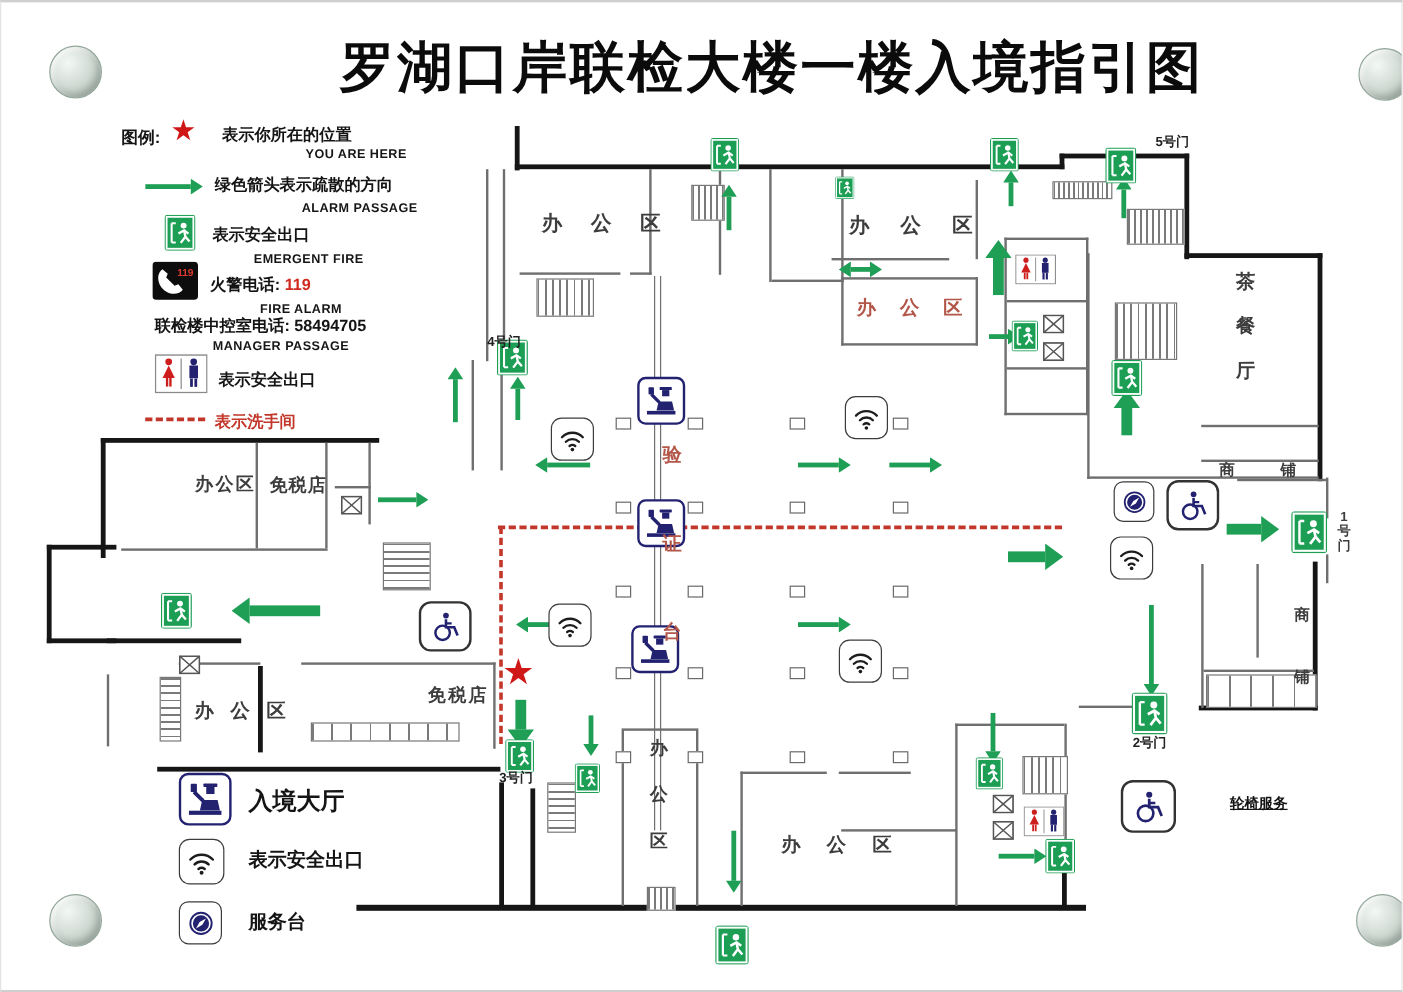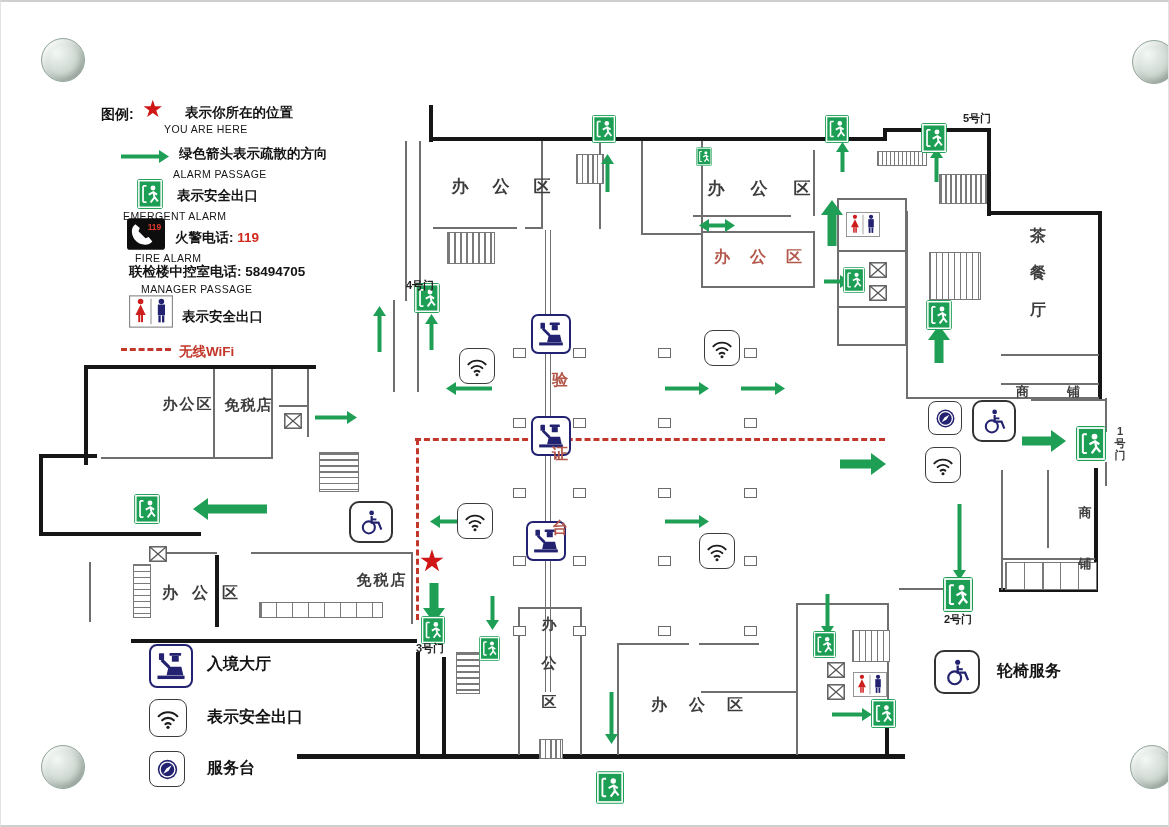--- a/index.html
+++ b/index.html
@@ -20,40 +20,41 @@
     background:radial-gradient(circle at 35% 32%,#f4f8f5,#ccd7d0 55%,#9eb0a6);
     border:1px solid #93a79b;box-shadow:inset -3px -3px 6px rgba(0,0,0,.18), inset 2px 2px 4px rgba(255,255,255,.8);
   }
   .abs{position:absolute;}
   .wall-b{position:absolute;background:#161616;z-index:1;}
   .wall-g{position:absolute;background:#6f6f6f;z-index:1;}
   .hatch{position:absolute;border:1px solid #787878;background-color:#fff;z-index:1;}
   .pillar{position:absolute;width:11px;height:8px;border:1.5px solid #6a6a6a;background:#fff;z-index:2;}
   .elev{position:absolute;z-index:2;}
   .zh{font-weight:700;font-size:13.5px;color:#141414;white-space:nowrap;}
-  .en{font-weight:400;font-size:10.5px;color:#161616;letter-spacing:.4px;white-space:nowrap;text-align:left;}
+  .en{font-weight:700;font-size:10.5px;color:#161616;letter-spacing:.4px;white-space:nowrap;text-align:right;}
   .room-label{position:absolute;font-weight:700;color:#3d3d3d;white-space:nowrap;z-index:4;transform:translate(-50%,-50%);}
   .door-label{position:absolute;font-weight:700;font-size:11px;color:#222;white-space:nowrap;z-index:5;transform:translate(-50%,-50%);}
   .vlab{position:absolute;z-index:4;font-weight:700;color:#3d3d3d;text-align:center;}
   .vlab div{line-height:1;}
   .icon-box{position:absolute;background:#fff;display:flex;align-items:center;justify-content:center;z-index:4;}
   .dashed-h{position:absolute;border-top:3px dashed #c2372a;z-index:2;}
   .dashed-v{position:absolute;border-left:3px dashed #c2372a;z-index:2;}
   .star{position:absolute;color:#d01717;z-index:6;transform:translate(-50%,-55%);font-weight:700;}
   .arrow{position:absolute;z-index:3;}
   .exit{position:absolute;z-index:4;}
 </style>
 </head>
 <body>
 
 <div id="board">
   <div class="screw" style="left:40px;top:36px;"></div>
   <div class="screw" style="left:1131px;top:38px;"></div>
   <div class="screw" style="left:40px;top:743px;"></div>
   <div class="screw" style="left:1129px;top:743px;"></div>
+  <h1 id="title">罗湖口岸联检大楼一楼入境指引图</h1>
   <div class="abs zh" style="left:100px;top:104px;font-size:14px;">图例:</div>
 <div class="wall-b" style="left: 428px; top: 103px; width: 4px; height: 37px;"></div>
     <div class="wall-b" style="left: 428px; top: 135px; width: 458px; height: 4px;"></div>
     <div class="wall-b" style="left: 882px; top: 126px; width: 4px; height: 13px;"></div>
     <div class="wall-b" style="left: 882px; top: 126px; width: 108px; height: 4px;"></div>
     <div class="wall-b" style="left: 986px; top: 126px; width: 4px; height: 88px;"></div>
     <div class="wall-b" style="left: 986px; top: 209px; width: 115px; height: 4px;"></div>
     <div class="wall-b" style="left: 1097px; top: 209px; width: 4px; height: 190px;"></div>
     <div class="wall-b" style="left: 296px; top: 752px; width: 608px; height: 5px;"></div>
     <div class="wall-b" style="left: 884px; top: 700px; width: 4px; height: 56px;"></div>
@@ -595,21 +596,21 @@
     <div class="abs en" style="left: 172px; top: 166px; width: 175px;">ALARM PASSAGE</div>
     <div class="abs" style="left: 136px; top: 177px;"><svg width="26" height="30" viewBox="0 0 24 28">
     <rect width="24" height="28" rx="2.5" fill="#1d9e55"></rect>
     <rect x="1.6" y="1.6" width="20.8" height="24.8" fill="none" stroke="#fff" stroke-width="1.4"></rect>
     <path d="M5.5 6.5 v15 M5.5 6.5 h3.2 M5.5 21.5 h3.2" stroke="#fff" stroke-width="1.6" fill="none"></path>
     <circle cx="14.8" cy="8.4" r="2.3" fill="#fff"></circle>
     <path d="M10.8 14.6 l4.4 -2.4 3.4 2.4" stroke="#fff" stroke-width="1.8" fill="none"></path>
     <path d="M15.2 12.2 l1 4.8 -3.6 4.8 M16.2 17 l3.2 3.8" stroke="#fff" stroke-width="1.8" fill="none"></path>
   </svg></div>
     <div class="abs zh" style="left: 176px; top: 185px;">表示安全出口</div>
-    <div class="abs en" style="left: 122px; top: 208px; width: 180px;">EMERGENT ALARM</div>
+    <div class="abs en" style="left: 122px; top: 208px; width: 180px;">EMERGENT FIRE</div>
     <div class="abs" style="left: 126px; top: 216px;"><svg width="38" height="32" viewBox="0 0 36 30">
     <rect width="36" height="30" rx="3" fill="#0d0d0d"></rect>
     <path d="M7 20 c5.5 7 14 6 17 2 l-3.5 -4.2 -3 1.2 -6.6 -6.6 1.2 -3 -4.2 -3.6 c-4.5 3.2 -4 9.5 -0.9 14.2 z" fill="#fff"></path>
     <text x="26" y="11" font-size="8" font-weight="bold" fill="#e03a2f" text-anchor="middle" font-family="Liberation Sans, sans-serif">119</text>
   </svg></div>
     <div class="abs zh" style="left: 174px; top: 227px;">火警电话:<span style="color: rgb(208, 42, 30);"> 119</span></div>
     <div class="abs en" style="left: 134px; top: 250px; width: 150px;">FIRE ALARM</div>
     <div class="abs zh" style="left: 128px; top: 261px;">联检楼中控室电话:<span> 58494705</span></div>
     <div class="abs en" style="left: 140px; top: 281px; width: 150px;">MANAGER PASSAGE</div>
     <div class="abs" style="left: 128px; top: 293px;"><svg width="44" height="33" viewBox="0 0 38 28">
@@ -623,34 +624,34 @@
     </g>
     <g fill="#232270">
       <circle cx="28" cy="5.4" r="2.4"></circle>
       <rect x="24.9" y="8" width="6.2" height="9.2"></rect>
       <rect x="25.4" y="17.4" width="2" height="6"></rect>
           <rect x="28.5" y="17.4" width="2" height="6"></rect>
     </g>
   </svg></div>
     <div class="abs zh" style="left: 181px; top: 306px;">表示安全出口</div>
     <div class="dashed-h" style="left: 120px; top: 346px; width: 50px; height: 0px;"></div>
-    <div class="abs zh" style="left: 178px; top: 341px; color: rgb(194, 55, 42);">无线WiFi</div>
+    <div class="abs zh" style="left: 178px; top: 341px; color: rgb(194, 55, 42);">表示洗手间</div>
     <div class="icon-box" style="left: 148px; top: 642px; width: 40px; height: 40px; border: 2px solid rgb(35, 34, 112); border-radius: 8px;">
       <svg width="32" height="32" viewBox="0 0 26 26">
     <g fill="#232270">
       <rect x="3.2" y="2.6" width="4.2" height="5.6" rx="0.6"></rect>
       <rect x="11.8" y="2.4" width="9.4" height="2.3" rx="0.5"></rect>
       <rect x="13.7" y="4.7" width="5.6" height="4.8"></rect>
       <path d="M11 13.6 h10.4 l1.6 7 h-13.6 z"></path>
       <rect x="2" y="20.8" width="22" height="2.8"></rect>
     </g>
     <path d="M5.4 8 L11.6 14.2" stroke="#232270" stroke-width="2.6" fill="none"></path>
   </svg>
     </div>
-    <div class="abs zh" style="left: 206px; top: 652px; font-size: 16px;">入境大厅</div>
+    <div class="abs zh" style="left: 206px; top: 652px; font-size: 20px;">入境大厅</div>
     <div class="icon-box" style="left: 148px; top: 697px; width: 36px; height: 36px; border: 1.8px solid rgb(60, 60, 60); border-radius: 9px;">
       <svg width="28" height="28" viewBox="0 0 24 24">
     <g stroke="#1d1d1d" stroke-width="1.8" fill="none" stroke-linecap="round">
       <path d="M4 10.5 a11 11 0 0 1 16 0"></path>
       <path d="M7 14 a7 7 0 0 1 10 0"></path>
       <path d="M9.8 17.2 a3.6 3.6 0 0 1 4.4 0"></path>
     </g>
     <circle cx="12" cy="20" r="1.4" fill="#1d1d1d"></circle>
   </svg>
     </div>
@@ -664,14 +665,14 @@
     </div>
     <div class="abs zh" style="left: 206px; top: 756px; font-size: 16px;">服务台</div>
     <div class="icon-box" style="left: 933px; top: 648px; width: 42px; height: 40px; border: 2px solid rgb(51, 51, 51); border-radius: 10px;">
       <svg width="30" height="30" viewBox="0 0 24 26">
     <circle cx="10" cy="18" r="5.6" fill="none" stroke="#232270" stroke-width="1.9"></circle>
     <circle cx="12.6" cy="4.6" r="2.2" fill="#232270"></circle>
     <path d="M12.6 7.4 v6.2 h6.4 l2.6 6.4" fill="none" stroke="#232270" stroke-width="2"></path>
     <path d="M12.6 10.6 h4.4" stroke="#232270" stroke-width="1.8"></path>
   </svg>
     </div>
-    <div class="abs zh" style="left: 996px; top: 659px; font-size: 16px;">轮椅服务</div>
+    <div class="abs zh" style="left: 1024px; top: 659px; font-size: 12px; text-decoration: underline;">轮椅服务</div>
   </div>
 
 </body></html>

